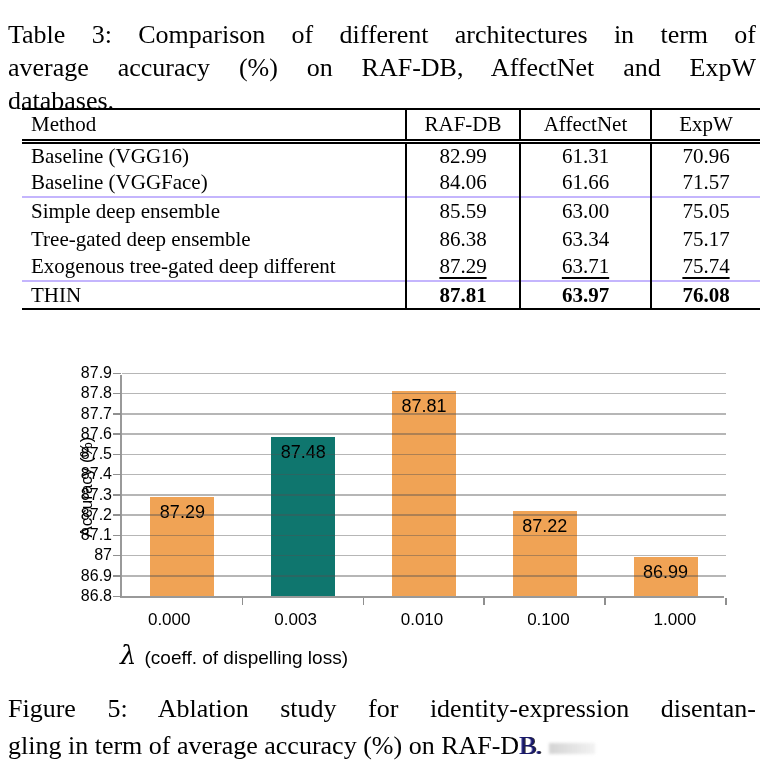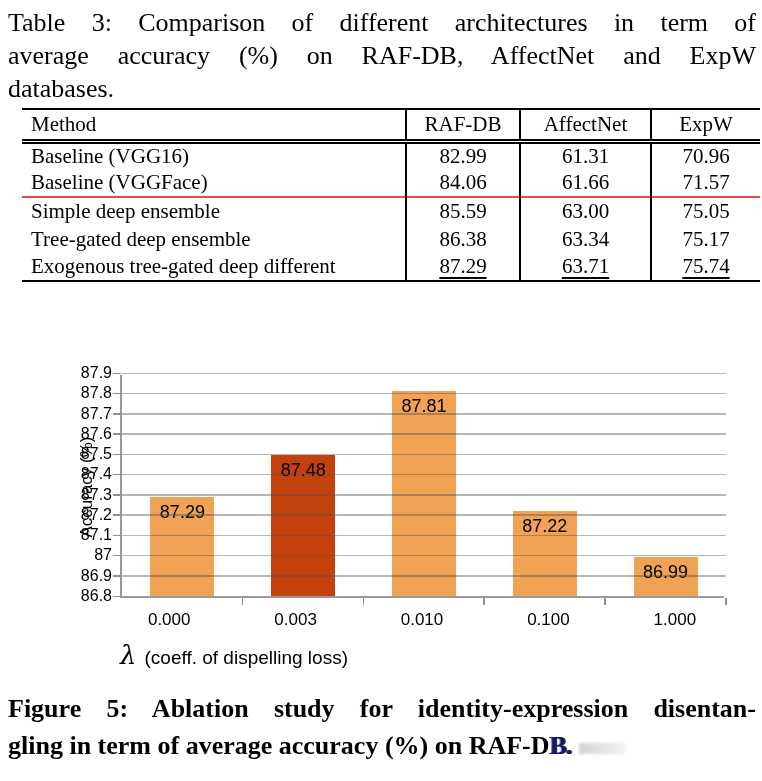--- a/index.html
+++ b/index.html
@@ -2,22 +2,22 @@
 <html><head>
 <meta charset="utf-8">
 <style>
   * { margin: 0; padding: 0; box-sizing: border-box; }
   html, body { width: 762px; height: 781px; background: #ffffff; overflow: hidden; }
   body { font-family: "Liberation Serif", serif; color: #000; position: relative; }
 
   
   .caption { position: absolute; left: 8px; width: 748px; font-size: 26px; line-height: 33px; color: #000; }
   .caption .jline { text-align: justify; text-align-last: justify; white-space: nowrap; }
-  #table-caption { top: 6px; }
-  #figure-caption { top: 690px; line-height: 37px; font-weight: bold; }
+  #table-caption { top: 18px; }
+  #figure-caption { top: 690px; line-height: 37px; }
 
   .glitch {
     color: #18186a;
     text-shadow: 1px 0 0 rgba(0,0,0,.8), -1px 0 0 rgba(70,70,160,.7);
     letter-spacing: -1px;
   }
   .smudge {
     display: inline-block; width: 46px; height: 11px; margin-left: 8px;
     background: linear-gradient(90deg, rgba(140,140,140,.38), rgba(175,175,175,.16));
     filter: blur(1.5px); vertical-align: baseline;
@@ -27,21 +27,21 @@
   table#results {
     position: absolute; left: 22px; top: 108px; width: 738px;
     border-collapse: collapse; font-size: 21px;
     border-top: 2px solid #000; border-bottom: 2px solid #000;
   }
   #results th, #results td { font-weight: normal; vertical-align: middle; }
   #results th { height: 32px; text-align: center; border-bottom: 5px double #000; }
   #results th.method, #results td.method { text-align: left; padding-left: 9px; }
   #results td { height: 28px; text-align: center; }
   #results th + th, #results td + td { border-left: 2px solid #000; }
-  #results tr.group-start td { border-top: 2px solid #ef4444; }
+  #results tr.group-start td { border-top: 2px solid #c4b5fd; }
   #results span.u { text-decoration: underline; text-underline-offset: 4px; text-decoration-thickness: 1.5px; }
   #results span.b { font-weight: bold; }
 
   
   #chart { position: absolute; left: 0; top: 360px; width: 762px; height: 322px;
            font-family: "Liberation Sans", sans-serif; color: #000; }
   #plot { position: absolute; left: 120px; top: 15px; width: 604px; height: 223px;
           border-left: 2px solid #999; border-bottom: 2px solid #999; }
   .gridline { position: absolute; left: 0; width: 604px; height: 1.5px;
               background: rgba(80,80,80,0.42); z-index: 3; }
@@ -108,20 +108,26 @@
         <td class="method">Tree-gated deep ensemble</td>
         <td><span>86.38</span></td>
         <td><span>63.34</span></td>
         <td><span>75.17</span></td>
       </tr>
       <tr>
         <td class="method">Exogenous tree-gated deep different</td>
         <td><span class="u">87.29</span></td>
         <td><span class="u">63.71</span></td>
         <td><span class="u">75.74</span></td>
+      </tr>
+      <tr class="group-start">
+        <td class="method">THIN</td>
+        <td><span class="b">87.81</span></td>
+        <td><span class="b">63.97</span></td>
+        <td><span class="b">76.08</span></td>
       </tr>
     </tbody>
 </table>
 
 <div id="chart">
   <div id="y-title-wrap">
     <span id="y-title">Accuracy (%)</span>
   </div>
   <div id="plot">
       <div class="ytickmark" style="bottom: -1px;"></div>
@@ -155,21 +161,21 @@
       <div class="ytick" style="bottom: 174.455px;">87.7</div>
       <div class="gridline" style="bottom: 201.727px;"></div>
       <div class="ytickmark" style="bottom: 201.727px;"></div>
       <div class="ytick" style="bottom: 194.727px;">87.8</div>
       <div class="gridline" style="bottom: 222px;"></div>
       <div class="ytickmark" style="bottom: 222px;"></div>
       <div class="ytick" style="bottom: 215px;">87.9</div>
       <div class="bar" style="left: 28.4px; height: 99.3364px; background: rgb(240, 163, 85);">
         <div class="bar-label">87.29</div>
       </div>
-      <div class="bar" style="left: 149.2px; height: 141px; background: #c2410c;">
+      <div class="bar" style="left: 149.2px; height: 159px; background: #0f766e;">
         <div class="bar-label">87.48</div>
       </div>
       <div class="bar" style="left: 270px; height: 204.755px; background: rgb(240, 163, 85);">
         <div class="bar-label">87.81</div>
       </div>
       <div class="bar" style="left: 390.8px; height: 85.1455px; background: rgb(240, 163, 85);">
         <div class="bar-label">87.22</div>
       </div>
       <div class="bar" style="left: 511.6px; height: 38.5182px; background: rgb(240, 163, 85);">
         <div class="bar-label">86.99</div>

